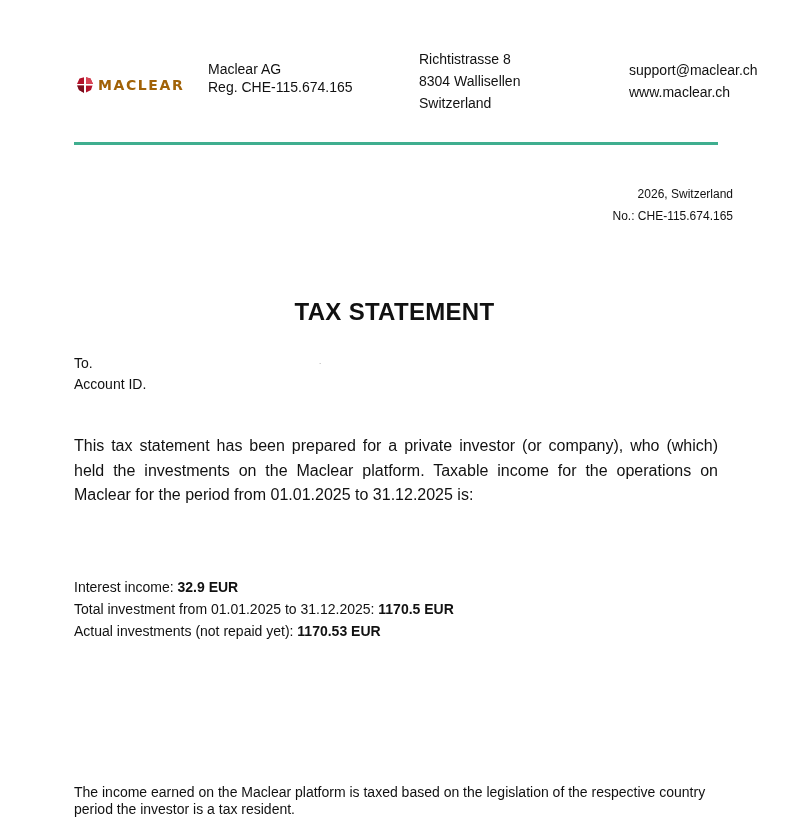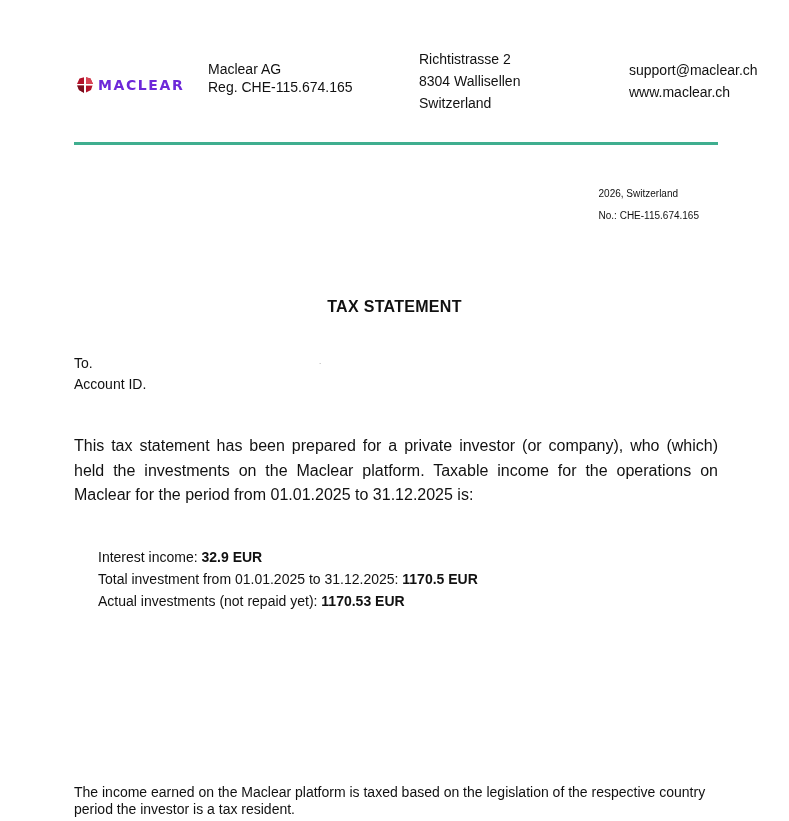--- a/index.html
+++ b/index.html
@@ -3,32 +3,32 @@
   <meta charset="utf-8">
   <style>
     html, body { margin: 0; padding: 0; background: #ffffff; }
     body {
       width: 789px; height: 821px; position: relative; overflow: hidden;
       font-family: "Liberation Sans", sans-serif; color: #111111;
     }
     .abs { position: absolute; }
     .logo { left: 76px; top: 76px; display: flex; align-items: center; gap: 4px; }
     .logo-mark { width: 18px; height: 18px; }
-    .logo-text { font-family: "DejaVu Sans", sans-serif; font-weight: bold; font-size: 14px; letter-spacing: 1.6px; color: #6d28d9; }
+    .logo-text { font-family: "DejaVu Sans", sans-serif; font-weight: bold; font-size: 14px; letter-spacing: 1.6px; color: #a16207; }
     .hdr { font-size: 14px; line-height: 22px; }
     .hdr1 { left: 208px; top: 60px; line-height: 18px; }
     .hdr2 { left: 419px; top: 48px; }
     .hdr3 { left: 585px; top: 59px; margin-left: 44px; }
     .rule { left: 74px; top: 142px; width: 644px; height: 3px; background: #3fae8f; }
-    .meta { right: 90px; top: 183px; font-size: 10px; line-height: 22px; }
-    .title { left: 0; width: 789px; top: 298px; text-align: center; font-weight: bold; font-size: 16px; letter-spacing: 0.3px; }
+    .meta { right: 56px; top: 183px; text-align: right; font-size: 12px; line-height: 22px; }
+    .title { left: 0; width: 789px; top: 298px; text-align: center; font-weight: bold; font-size: 24px; letter-spacing: 0.3px; }
     .to { left: 74px; top: 353px; font-size: 14px; line-height: 21px; }
     .dot { left: 319px; top: 357px; font-size: 8px; color: #888; }
     .para { left: 74px; top: 434px; width: 644px; font-size: 16px; line-height: 24.5px; text-align: justify; }
-    .figs { left: 74px; top: 546px; font-size: 14px; line-height: 22px; margin-left: 24px; }
+    .figs { left: 74px; top: 576px; font-size: 14px; line-height: 22px; }
     .figs b { font-weight: bold; }
     .foot { left: 74px; top: 784px; width: 650px; font-size: 14px; line-height: 16.5px; }
   </style>
 </head>
 <body>
 
 <div class="abs logo">
   <svg class="logo-mark" viewBox="0 0 18 18">
     <path d="M9 1 L14.5 2.5 L17 8 L15 14 L9 17 L3 14 L1 8 L3.5 2.5 Z" fill="#b3122a"></path>
     <path d="M9 1 L14.5 2.5 L17 8 L9 8 Z" fill="#d94455"></path>
@@ -38,21 +38,21 @@
   </svg>
   <span class="logo-text">MACLEAR</span>
 </div>
 
 <div class="abs hdr hdr1">
   <div>Maclear AG</div>
   <div>Reg. CHE-115.674.165</div>
 </div>
 
 <div class="abs hdr hdr2">
-  <div>Richtistrasse 2</div>
+  <div>Richtistrasse 8</div>
   <div>8304 Wallisellen</div>
   <div>Switzerland</div>
 </div>
 
 <div class="abs hdr hdr3">
   <div>support@maclear.ch</div>
   <div>www.maclear.ch</div>
 </div>
 
 <div class="abs rule"></div>

